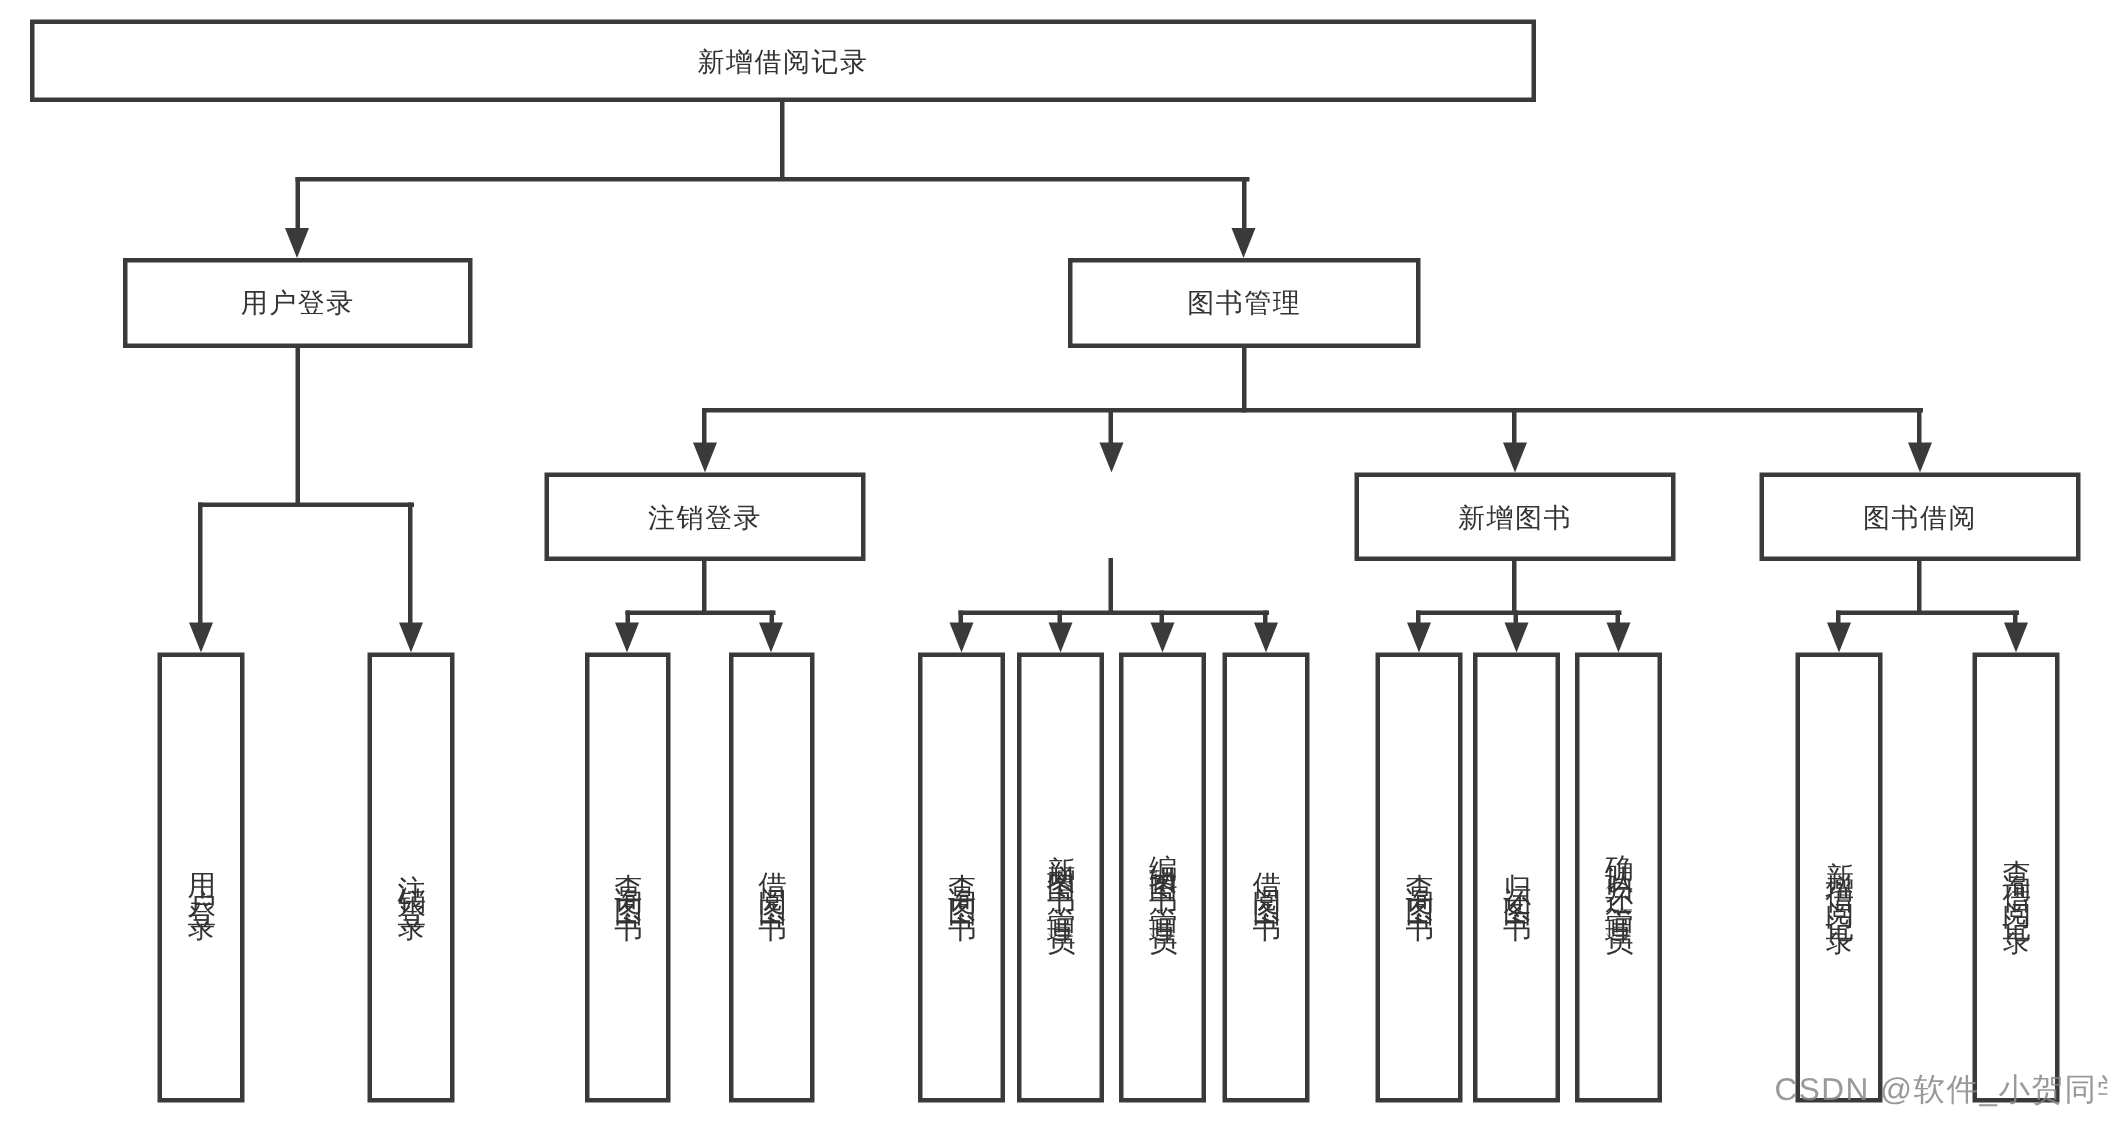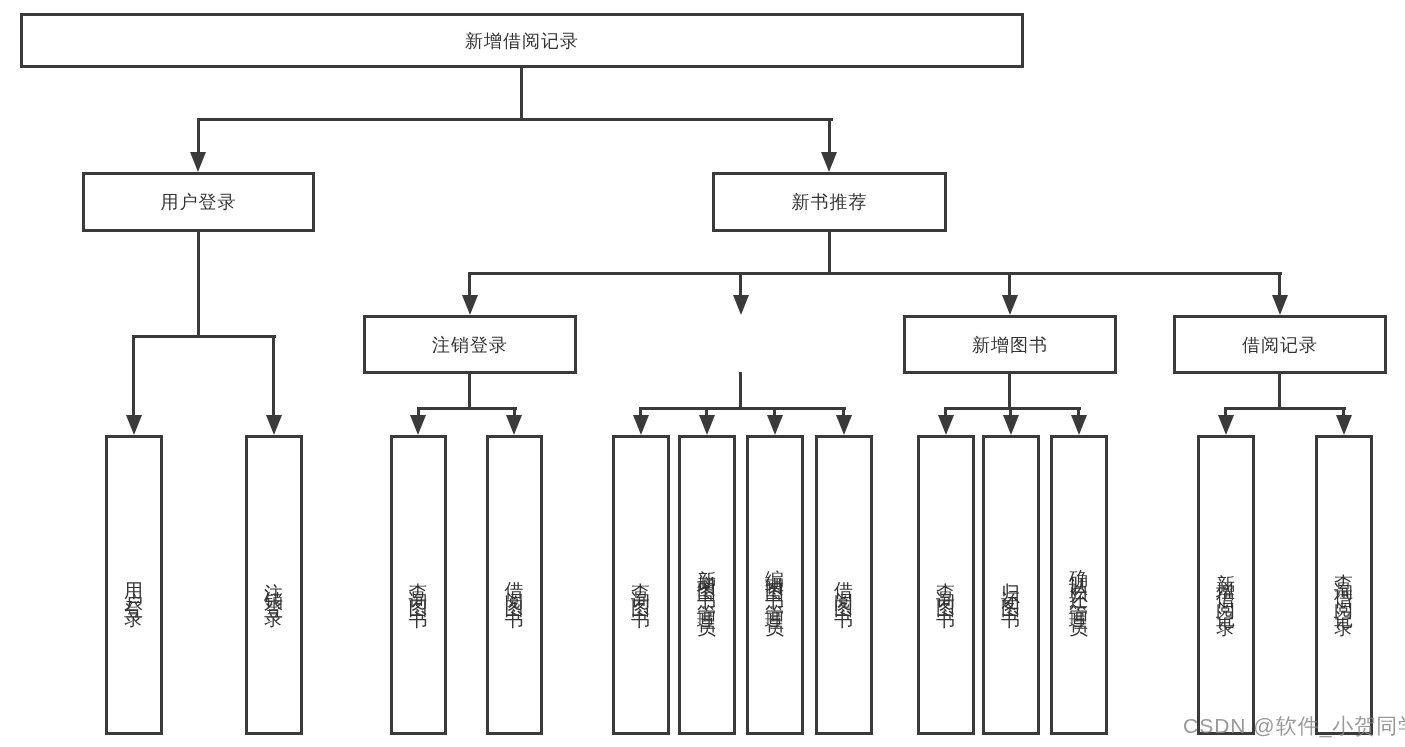--- a/index.html
+++ b/index.html
@@ -74,21 +74,21 @@
   <div class="line" style="left:197px; top:118px; width:636px; height:3px;"></div>
   <div class="line" style="left:197px; top:118px; width:3px; height:38px;"></div>
   <div class="arrowhead" style="left:190px; top:152px;"></div>
   <div class="line" style="left:828px; top:118px; width:3px; height:38px;"></div>
   <div class="arrowhead" style="left:821px; top:152px;"></div>
 
   <div class="box" style="left:82px; top:172px; width:233px; height:60px;">
     <span>用户登录</span>
   </div>
   <div class="box" style="left:712px; top:172px; width:235px; height:60px;">
-    <span>新书推荐</span>
+    <span>图书管理</span>
   </div>
 
   <div class="line" style="left:197px; top:231px; width:3px; height:107px;"></div>
   <div class="line" style="left:132px; top:335px; width:144px; height:3px;"></div>
   <div class="line" style="left:132px; top:335px; width:3px; height:83px;"></div>
   <div class="arrowhead" style="left:126px; top:415px;"></div>
   <div class="line" style="left:272px; top:335px; width:3px; height:83px;"></div>
   <div class="arrowhead" style="left:266px; top:415px;"></div>
 
   <div class="line" style="left:828px; top:231px; width:3px; height:44px;"></div>
@@ -102,21 +102,21 @@
   <div class="line" style="left:1278px; top:272px; width:3px; height:26px;"></div>
   <div class="arrowhead" style="left:1272px; top:295px;"></div>
 
   <div class="box" style="left:363px; top:315px; width:214px; height:59px;">
     <span>注销登录</span>
   </div>
   <div class="box" style="left:903px; top:315px; width:214px; height:59px;">
     <span>新增图书</span>
   </div>
   <div class="box" style="left:1173px; top:315px; width:214px; height:59px;">
-    <span>借阅记录</span>
+    <span>图书借阅</span>
   </div>
 
   <div class="line" style="left:468px; top:372px; width:3px; height:38px;"></div>
   <div class="line" style="left:417px; top:407px; width:100px; height:3px;"></div>
   <div class="line" style="left:417px; top:407px; width:3px; height:10px;"></div>
   <div class="arrowhead" style="left:410px; top:415px;"></div>
   <div class="line" style="left:513px; top:407px; width:3px; height:10px;"></div>
   <div class="arrowhead" style="left:506px; top:415px;"></div>
 
   <div class="line" style="left:739px; top:372px; width:3px; height:38px;"></div>

